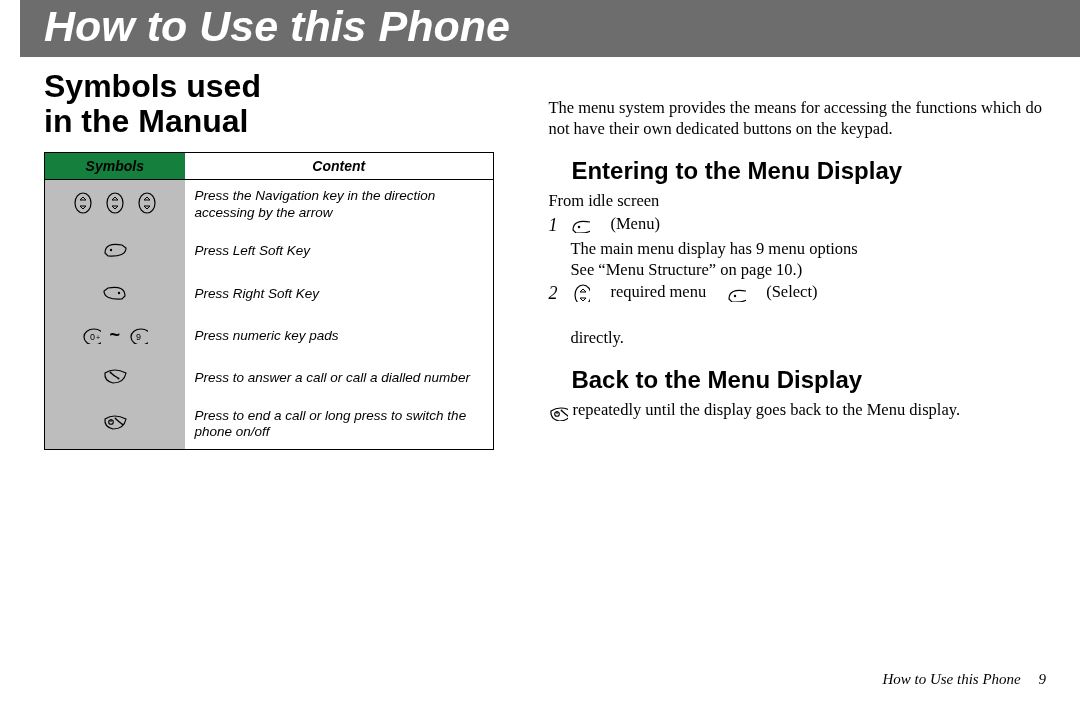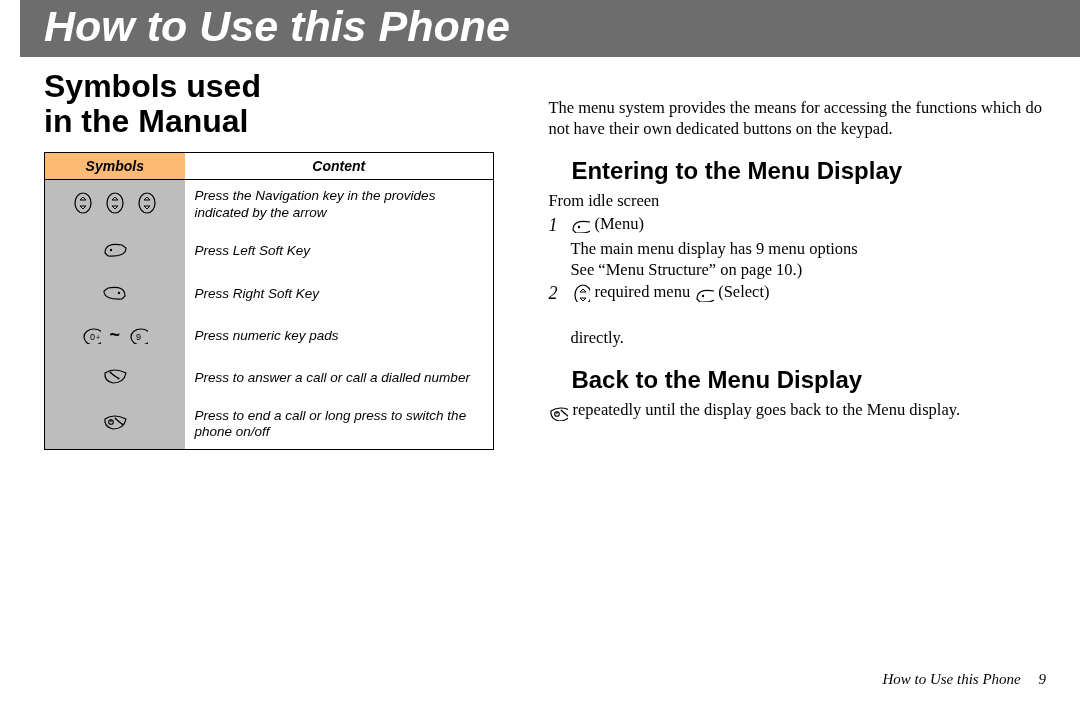--- a/index.html
+++ b/index.html
@@ -8,31 +8,31 @@
   .banner { background: #6d6d6d; padding: 2px 0 6px 24px; }
   .banner-title { font-family: Arial, Helvetica, sans-serif; font-weight: 800; font-style: italic; font-size: 43px; color: #fff; letter-spacing: 0; }
   .columns { display: flex; padding: 12px 22px 0 24px; gap: 34px; align-items: center; }
   .col-left { width: 480px; }
   .col-right { width: 520px; }
   .h1 { font-family: Arial, Helvetica, sans-serif; font-weight: 900; font-size: 32px; line-height: 1.08; margin-bottom: 14px; }
   .body { font-family: Georgia, 'Times New Roman', serif; font-size: 16.5px; line-height: 1.25; }
   .h2 { font-family: Arial, Helvetica, sans-serif; font-weight: 800; font-size: 24px; margin-top: 18px; margin-bottom: 6px; margin-left: 23px; }
   table.symbols { width: 450px; border-collapse: collapse; border: 1.5px solid #000; margin-top: 4px; }
   table.symbols th { font-family: Arial, Helvetica, sans-serif; font-style: italic; font-weight: 700; font-size: 14px; text-align: center; padding: 5px 6px; border-bottom: 1.5px solid #000; }
-  table.symbols th.sym { width: 140px; background: #fdba74; }
+  table.symbols th.sym { width: 140px; background: #15803d; }
   table.symbols td { font-family: Arial, Helvetica, sans-serif; font-style: italic; font-size: 13.5px; padding: 8px 10px; vertical-align: middle; line-height: 1.25; }
   table.symbols td.symcell { background: #bdbdbd; text-align: center; font-style: normal; }
   table.symbols tr:last-child td { }
   .iconset { display: inline-flex; gap: 6px; align-items: center; justify-content: center; }
   svg.ico { width: 26px; height: 22px; }
   svg.ico-sm { width: 20px; height: 18px; }
   .tilde { font-size: 18px; font-weight: 700; padding: 0 2px; }
   .step { display: flex; gap: 8px; align-items: flex-start; margin-top: 2px; }
   .stepnum { font-style: italic; font-family: Georgia, serif; font-size: 18px; width: 14px; }
-  .stepline { display: inline-flex; align-items: center; gap: 4px; flex-wrap: wrap; }
+  .stepline { display: inline-flex; align-items: center; gap: 20px; flex-wrap: wrap; }
   .inline-ico { vertical-align: middle; }
   .footer { position: absolute; bottom: 18px; right: 34px; font-family: Georgia, serif; font-size: 15px; font-style: italic; }
   .pagenum { margin-left: 14px; }
 </style>
 </head>
 <body>
 
 <svg width="0" height="0" style="position:absolute">
   <defs>
 
@@ -109,21 +109,21 @@
                     <use href="#nav-oval"></use>
                   </svg>
                 <svg class="ico">
                     <use href="#nav-oval"></use>
                   </svg>
                 <svg class="ico">
                     <use href="#nav-oval"></use>
                   </svg>
               </span>
             </td>
-            <td>Press the Navigation key in the provides indicated by the arrow</td>
+            <td>Press the Navigation key in the direction accessing by the arrow</td>
           </tr>
           <tr>
             <td class="symcell"><svg class="ico">
                   <use href="#lsk"></use>
                 </svg></td>
             <td>Press Left Soft Key</td>
           </tr>
           <tr>
             <td class="symcell"><svg class="ico">
                   <use href="#rsk"></use>

